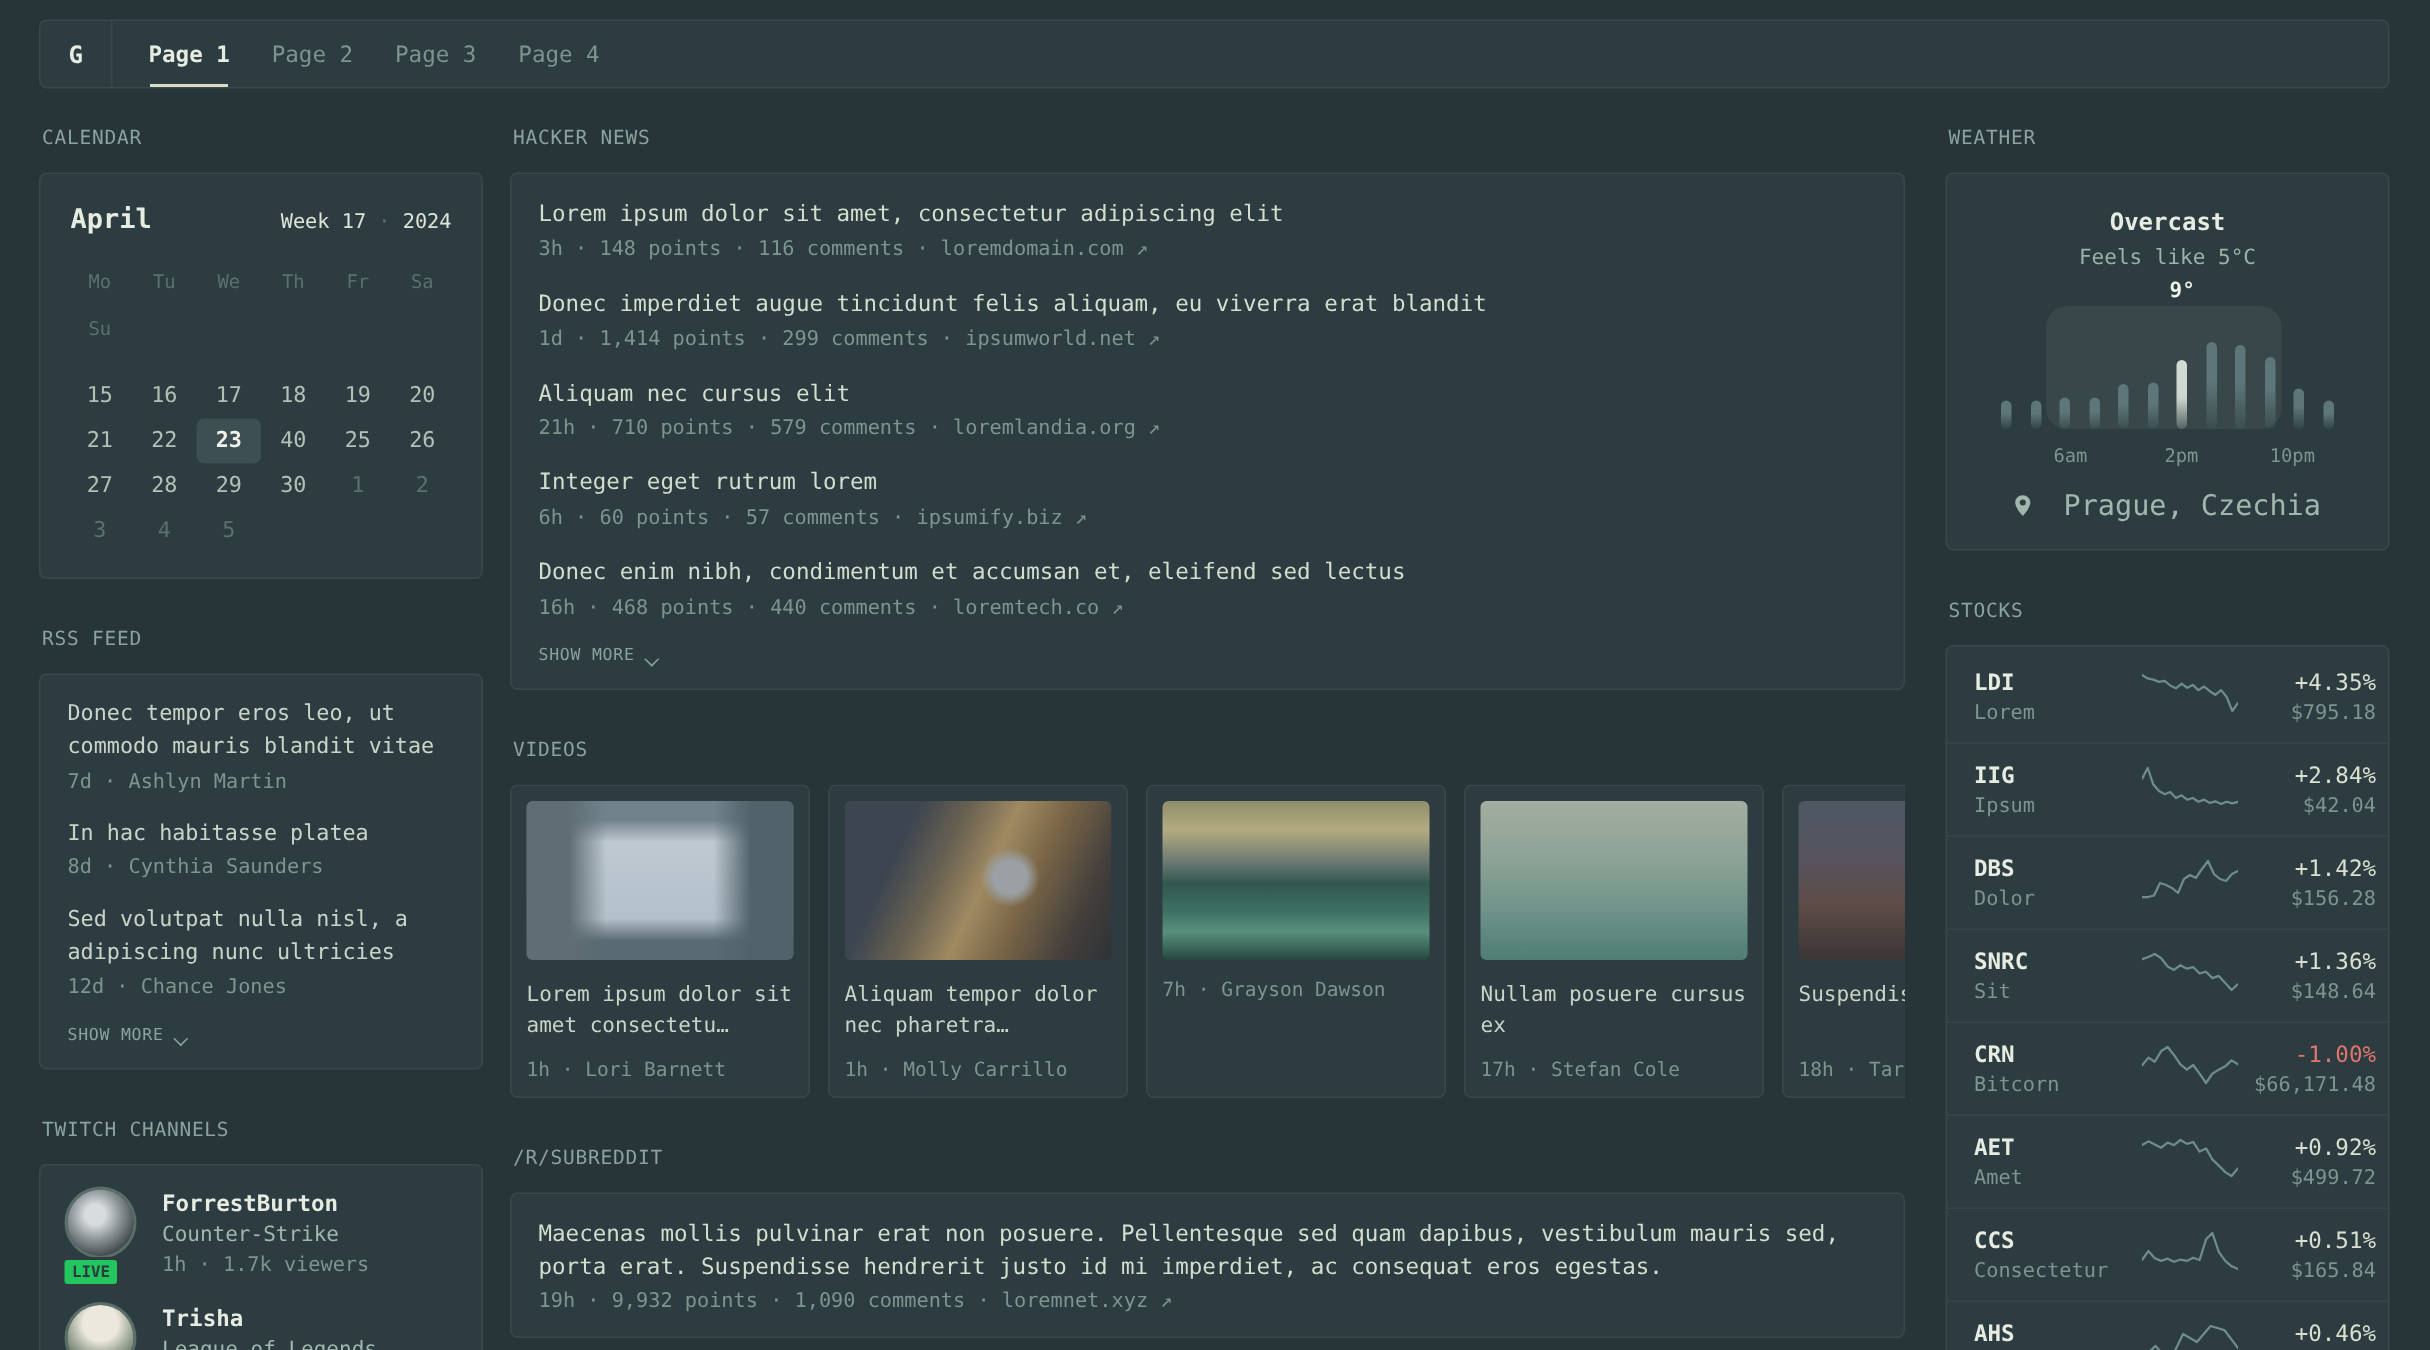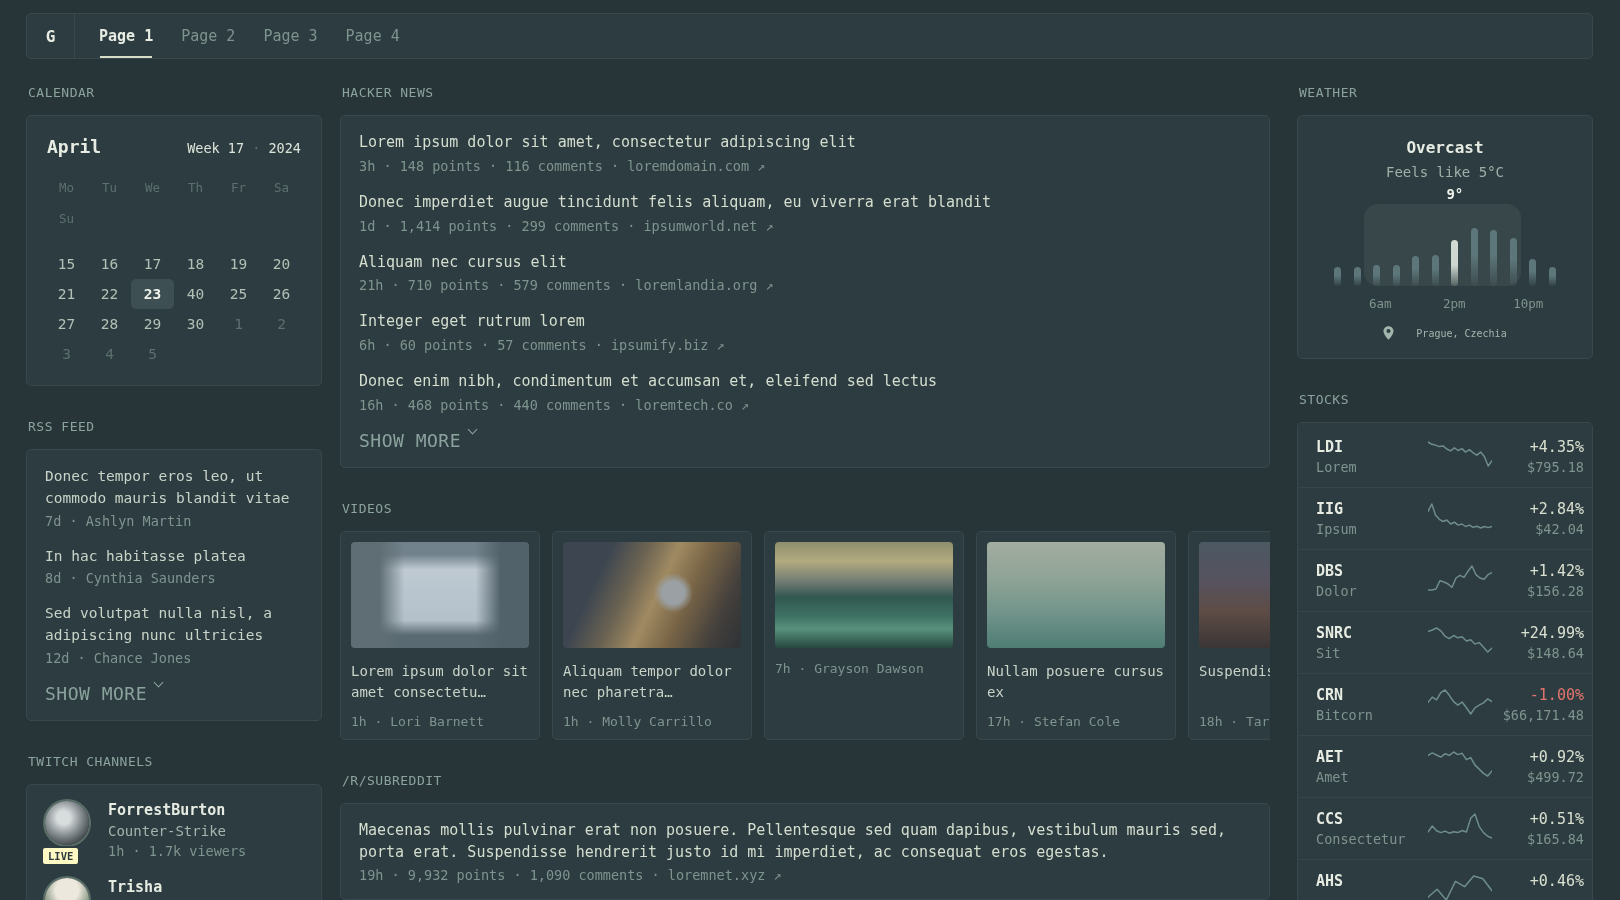--- a/index.html
+++ b/index.html
@@ -53,34 +53,34 @@
   .cal-grid{display:grid;grid-template-columns:repeat(6,1fr);margin-top:15px;text-align:center;}
   .cal-dow{font-size:12.5px;color:var(--dim);padding:8px 0;}
   .cal-day{font-size:14.5px;color:#b2c0b6;padding:7px 0;border-radius:5px;}
   .cal-day.dim{color:var(--dim);}
   .cal-day.selected{background:#3d4f53;color:#eef2ea;font-weight:bold;}
 
   
   .feed-item + .feed-item{margin-top:17px;}
   .feed-title{font-size:14.5px;line-height:1.5;color:#c9d4c8;cursor:pointer;}
   .item-meta{font-size:13.5px;color:var(--muted);margin-top:3px;}
-  .show-more{margin-top:17px;font-size:18px;color:var(--label);display:flex;
-    align-items:flex-start;gap:8px;cursor:pointer;letter-spacing:.5px;}
+  .show-more{margin-top:17px;font-size:11px;color:var(--label);display:flex;
+    align-items:flex-end;gap:8px;cursor:pointer;letter-spacing:.5px;}
   .chev{width:7px;height:7px;border-right:1.5px solid currentColor;border-bottom:1.5px solid currentColor;
     transform:rotate(45deg);margin-top:-4px;}
 
   
   .tw-row{display:flex;gap:17px;}
   .tw-row + .tw-row{margin-top:19px;}
   .tw-avatar-wrap{position:relative;width:46px;flex:none;}
   .tw-avatar{width:44px;height:44px;border-radius:50%;box-shadow:0 0 0 2px #5b6f69;}
   .avatar-forrest{background:radial-gradient(circle at 42% 38%,#d7dcdd 0 18%,#8d9497 45%,#4a5154 72%,#262c2e 100%);}
   .avatar-trisha{background:radial-gradient(circle at 50% 28%,#ece8dd 0 30%,#a7b0a0 52%,#5f6f5e 78%,#3a4840 100%);}
   .avatar-kendall{background:radial-gradient(circle at 50% 42%,#ecd3ae 0 32%,#cda983 55%,#8a7054 80%,#5c4c3a 100%);}
-  .live-badge{position:absolute;left:-4px;bottom:-7px;background:#fef9c3;color:#2b3a3f;
+  .live-badge{position:absolute;left:-4px;bottom:-7px;background:#22c55e;color:#2b3a3f;
     font-size:10.5px;font-weight:bold;padding:2px 5px;border-radius:4px;border:2px solid var(--panel);}
   .tw-name{font-size:15px;font-weight:bold;color:var(--bright);cursor:pointer;}
   .tw-game{font-size:14px;color:#a3b6ad;margin-top:4px;}
   .tw-meta{font-size:13.5px;color:var(--muted);margin-top:4px;}
 
   
   .hn-item + .hn-item{margin-top:18px;}
   .hn-title{font-size:15px;color:#d4decf;line-height:1.45;cursor:pointer;}
   .hn-meta{font-size:13.5px;color:var(--muted);margin-top:4px;}
 
@@ -112,21 +112,21 @@
     background:rgba(216,222,186,.07);border-radius:14px;}
   .w-bars{position:absolute;left:6px;right:6px;top:12px;bottom:26px;
     display:flex;align-items:flex-end;justify-content:space-between;}
   .w-bar{width:7px;border-radius:4px;
     background:linear-gradient(to bottom,#5d767a 0%,#5d767a 45%,rgba(93,118,122,.12) 100%);}
   .w-bar.now{background:linear-gradient(to bottom,#d3dcd4 0%,#cdd6ce 55%,rgba(211,220,212,.18) 100%);}
   .w-temp{position:absolute;top:-6px;left:54.2%;transform:translateX(-50%);
     font-size:14px;font-weight:bold;color:#eef2ea;}
   .w-hours{position:absolute;left:6px;right:6px;bottom:0;height:16px;}
   .w-hour{position:absolute;transform:translateX(-50%);font-size:12.5px;color:var(--muted);}
-  .w-loc{margin-top:14px;font-size:10px;color:#a3b6ad;display:flex;align-items:center;justify-content:center;gap:22px;}
+  .w-loc{margin-top:14px;font-size:19px;color:#a3b6ad;display:flex;align-items:center;justify-content:center;gap:22px;}
   .pin{width:11px;height:14px;flex:none;}
 
   
   .stocks-panel{padding:3px 0;}
   .stock-row{display:flex;align-items:flex-start;padding:12px 18px;cursor:pointer;}
   .stock-row + .stock-row{border-top:1px solid #35454a;}
   .s-left{width:112px;flex:none;}
   .s-ticker{font-size:15px;font-weight:bold;color:var(--bright);}
   .s-name{font-size:13.5px;color:var(--muted);margin-top:3px;}
   .s-spark{flex:1;height:32px;display:flex;align-items:center;justify-content:center;}
@@ -463,21 +463,21 @@
               <div class="s-left">
                 <div class="s-ticker">SNRC</div>
                 <div class="s-name">Sit</div>
               </div>
               <div class="s-spark">
                 <svg width="64" height="30" viewBox="0 0 64 30">
     <polyline points="0.0,6.5 4.3,5.0 8.5,3.0 12.8,5.8 17.1,11.3 21.3,13.6 25.6,10.5 29.9,12.8 34.1,11.7 38.4,16.0 42.7,14.8 46.9,19.1 51.2,17.6 55.5,22.3 59.7,27.0 64.0,23.1" fill="none" stroke="#6f8c8c" stroke-width="1.5" stroke-linejoin="round" stroke-linecap="round"></polyline>
                 </svg>
               </div>
               <div class="s-right">
-                <div class="s-change">+24.99%</div>
+                <div class="s-change">+1.36%</div>
                 <div class="s-price">$148.64</div>
               </div>
             </div>
 
             <div class="stock-row">
               <div class="s-left">
                 <div class="s-ticker">CRN</div>
                 <div class="s-name">Bitcorn</div>
               </div>
               <div class="s-spark">

